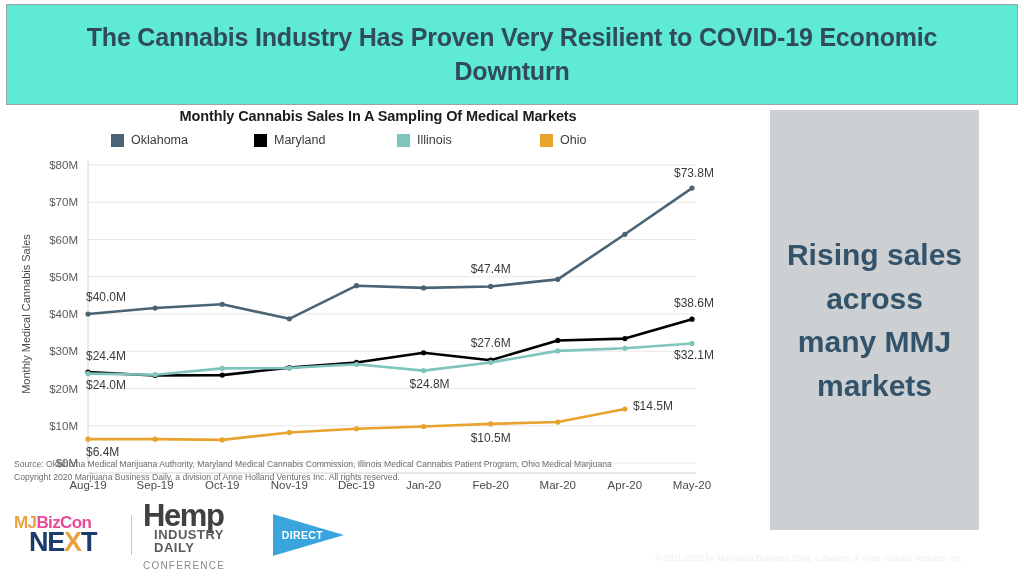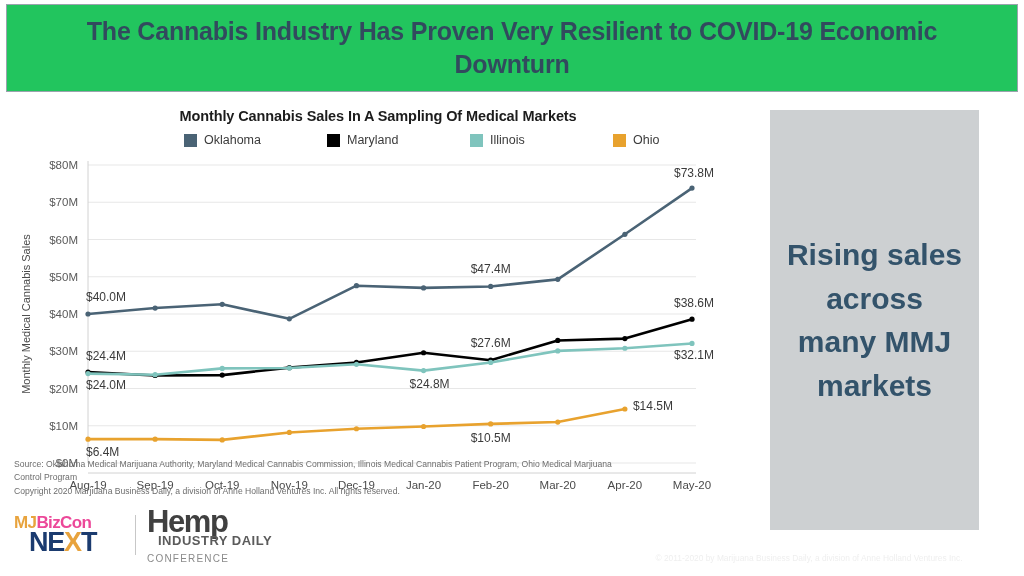--- a/index.html
+++ b/index.html
@@ -7,40 +7,40 @@
   body {
     width:1024px; height:576px;
     background:#ffffff;
     font-family:"Liberation Sans", sans-serif;
     overflow:hidden;
     position:relative;
   }
 
   
   #title-banner{
-    position:absolute; left:6px; top:4px; width:1012px; height:88px;
-    border:1px solid #9aa3ad; background:#22c55e;
+    position:absolute; left:6px; top:4px; width:1012px; height:101px;
+    border:1px solid #9aa3ad; background:#5eead4;
     display:flex; align-items:center; justify-content:center;
     padding:4px 40px;
   }
   #title-text{
     font-size:25px; font-weight:bold; color:#324a5e;
     text-align:center; line-height:1.33; letter-spacing:-0.2px;
   }
 
   
   #chart-panel{
     position:absolute; left:8px; top:100px; width:740px; height:400px;
   }
   #chart-title{
     text-align:center; font-size:14.5px; font-weight:bold; color:#1c1c1c;
     margin-top:8px; letter-spacing:-0.1px;
   }
   #legend{
-    display:flex; justify-content:flex-end; gap:8px;
+    display:flex; justify-content:center; gap:8px;
     margin-top:9px; padding-left:30px;
   }
   .legend-item{ display:flex; align-items:center; width:135px; }
   .legend-swatch{ width:13px; height:13px; margin-right:7px; flex:none; }
   .legend-label{ font-size:12.5px; color:#3b3b3b; }
 
   #plot-wrap{ position:relative; margin-top:4px; }
   svg.plot{ display:block; }
 
   .axis-tick-label{ font-size:11.5px; fill:#5a5a5a; font-family:"Liberation Sans", sans-serif; }
@@ -237,38 +237,41 @@
         <text x="686" y="208.4275" class="point-label" text-anchor="middle">$32.1M</text>
         <text x="78" y="305.16" class="point-label" text-anchor="start">$6.4M</text>
         <text x="482.6666666666667" y="290.8875" class="point-label" text-anchor="middle">$10.5M</text>
         <text x="624.8888888888889" y="258.9875" class="point-label" text-anchor="start">$14.5M</text>
       </svg>
   </div>
 </div>
 
 <div id="source-block">
   <span class="line">Source: Oklahoma Medical Marijuana Authority, Maryland Medical Cannabis Commission, Illinois Medical Cannabis Patient Program, Ohio Medical Marjiuana</span>
-  <span class="line">Control Program</span>
   <span class="line">Copyright 2020 Marjiuana Business Daily, a division of Anne Holland Ventures Inc. All rights reserved.</span>
 </div>
 
 <div id="logo-row">
 
   <div id="mjbizcon-logo">
     <div id="mjbiz-top"><span>MJ</span><span class="blue">BizCon</span></div>
     <div id="mjbiz-next"><span>NE</span><span class="x">X</span><span>T</span></div>
   </div>
 
   <div class="logo-divider"></div>
 
   <div id="hemp-logo">
     <div id="hemp-word">Hemp</div>
     <div id="hemp-sub1">INDUSTRY DAILY</div>
     <div id="hemp-sub2">CONFERENCE</div>
   </div>
 
+  <div id="direct-badge">
+    <div class="tri"></div>
+    <div id="direct-text">DIRECT</div>
+  </div>
 </div>
 
 <div id="callout-panel">
   <div id="callout-text">Rising sales across many MMJ markets</div>
 </div>
 
 <div id="footer-copyright">© 2011-2020 by Marijuana Business Daily, a division of Anne Holland Ventures Inc.</div>
 
 </body></html>

